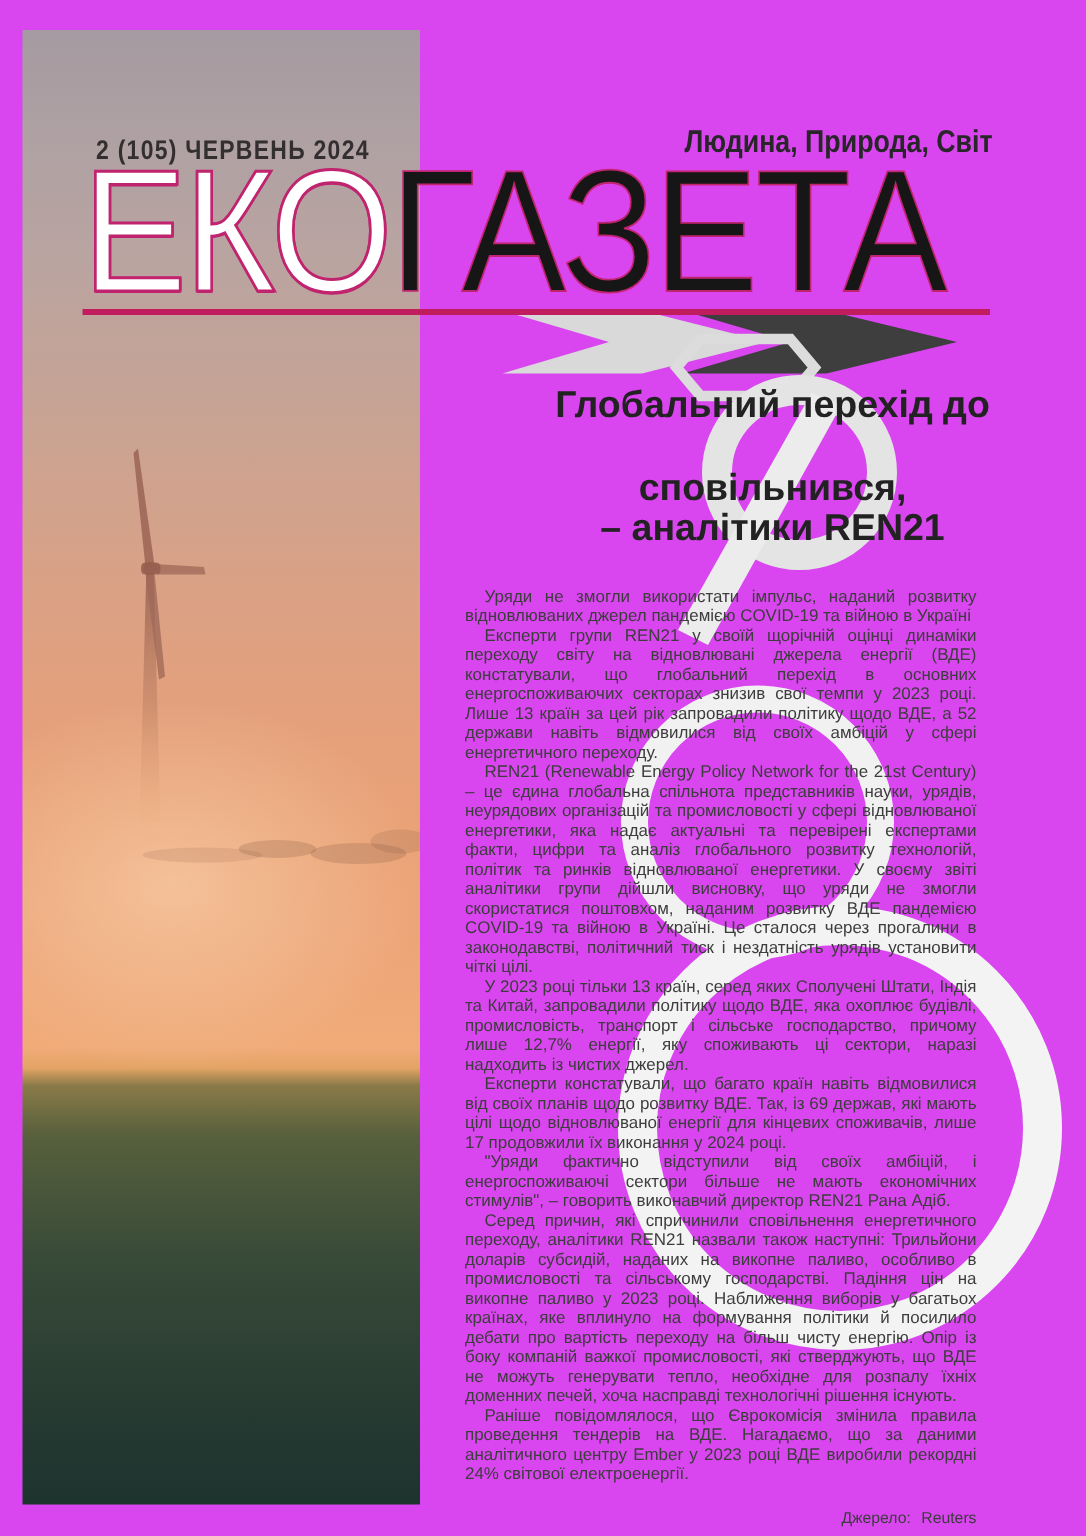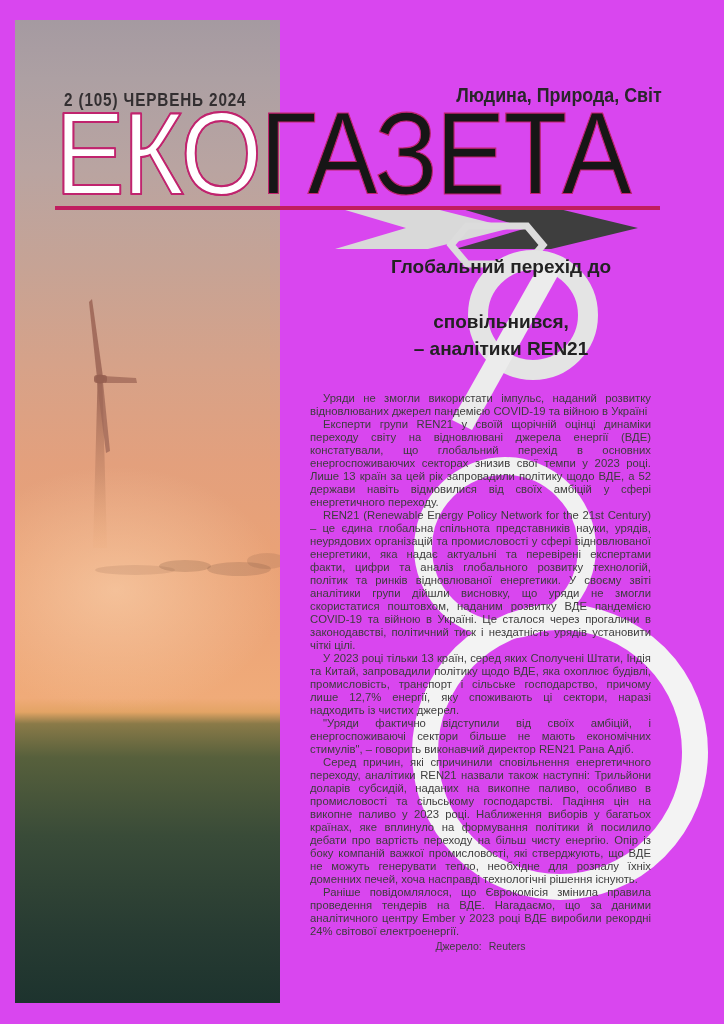--- a/index.html
+++ b/index.html
@@ -60,34 +60,34 @@
     position: absolute; left: 55px; top: 206px;
     width: 605px; height: 4px;
     z-index: 4;
   }
 
   
   .watermark { position: absolute; inset: 0; z-index: 1; }
 
   
   .headline {
-    position: absolute; left: 298px; top: 240px; width: 406px;
+    position: absolute; left: 312px; top: 240px; width: 406px;
     text-align: center; z-index: 2;
-    font-size: 19px; line-height: 27.5px; font-weight: bold; color: #222222;
+    font-size: 25px; line-height: 27.5px; font-weight: bold; color: #222222;
   }
   .body-col {
     position: absolute; left: 310px; top: 392px; width: 341px;
     z-index: 2;
     font-size: 11.3px; line-height: 13px; color: #3d3d3d;
   }
   .body-col p {
     margin: 0; text-align: justify; text-indent: 13px;
   }
   .source {
-    margin-top: 2px; text-align: center;
+    margin-top: 16px; text-align: right;
     font-size: 10.5px; color: #3d3d3d;
   }
   .source .src-label { margin-right: 7px; }
 </style>
 </head>
 <body>
 
 <div class="page">
 
   <div class="photo" role="img" aria-label="Вітрова турбіна в туманному полі на світанку">
@@ -136,20 +136,21 @@
     <br>
     <span>сповільнився,</span><br>
     <span>– аналітики REN21</span>
   </h1>
 
   <div class="body-col">
     <p>Уряди не змогли використати імпульс, наданий розвитку відновлюваних джерел пандемією COVID-19 та війною в Україні</p>
     <p>Експерти групи REN21 у своїй щорічній оцінці динаміки переходу світу на відновлювані джерела енергії (ВДЕ) констатували, що глобальний перехід в основних енергоспоживаючих секторах знизив свої темпи у 2023 році. Лише 13 країн за цей рік запровадили політику щодо ВДЕ, а 52 держави навіть відмовилися від своїх амбіцій у сфері енергетичного переходу.</p>
     <p>REN21 (Renewable Energy Policy Network for the 21st Century) – це єдина глобальна спільнота представників науки, урядів, неурядових організацій та промисловості у сфері відновлюваної енергетики, яка надає актуальні та перевірені експертами факти, цифри та аналіз глобального розвитку технологій, політик та ринків відновлюваної енергетики. У своєму звіті аналітики групи дійшли висновку, що уряди не змогли скористатися поштовхом, наданим розвитку ВДЕ пандемією COVID-19 та війною в Україні. Це сталося через прогалини в законодавстві, політичний тиск і нездатність урядів установити чіткі цілі.</p>
     <p>У 2023 році тільки 13 країн, серед яких Сполучені Штати, Індія та Китай, запровадили політику щодо ВДЕ, яка охоплює будівлі, промисловість, транспорт і сільське господарство, причому лише 12,7% енергії, яку споживають ці сектори, наразі надходить із чистих джерел.</p>
+    <p>Експерти констатували, що багато країн навіть відмовилися від своїх планів щодо розвитку ВДЕ. Так, із 69 держав, які мають цілі щодо відновлюваної енергії для кінцевих споживачів, лише 17 продовжили їх виконання у 2024 році.</p>
     <p>"Уряди фактично відступили від своїх амбіцій, і енергоспоживаючі сектори більше не мають економічних стимулів", – говорить виконавчий директор REN21 Рана Адіб.</p>
     <p>Серед причин, які спричинили сповільнення енергетичного переходу, аналітики REN21 назвали також наступні: Трильйони доларів субсидій, наданих на викопне паливо, особливо в промисловості та сільському господарстві. Падіння цін на викопне паливо у 2023 році. Наближення виборів у багатьох країнах, яке вплинуло на формування політики й посилило дебати про вартість переходу на більш чисту енергію. Опір із боку компаній важкої промисловості, які стверджують, що ВДЕ не можуть генерувати тепло, необхідне для розпалу їхніх доменних печей, хоча насправді технологічні рішення існують.</p>
     <p>Раніше повідомлялося, що Єврокомісія змінила правила проведення тендерів на ВДЕ. Нагадаємо, що за даними аналітичного центру Ember у 2023 році ВДЕ виробили рекордні 24% світової електроенергії.</p>
     <div class="source">
       <span class="src-label">Джерело:</span><span>Reuters</span>
     </div>
   </div>
 
 </div>
 

